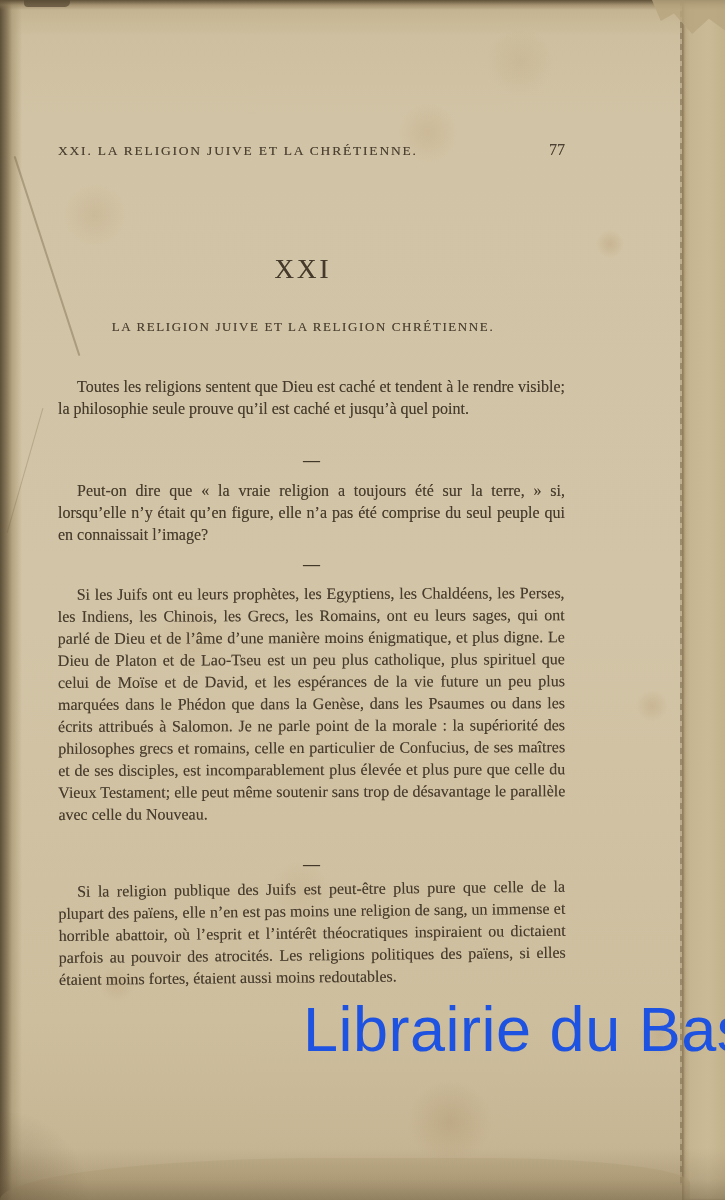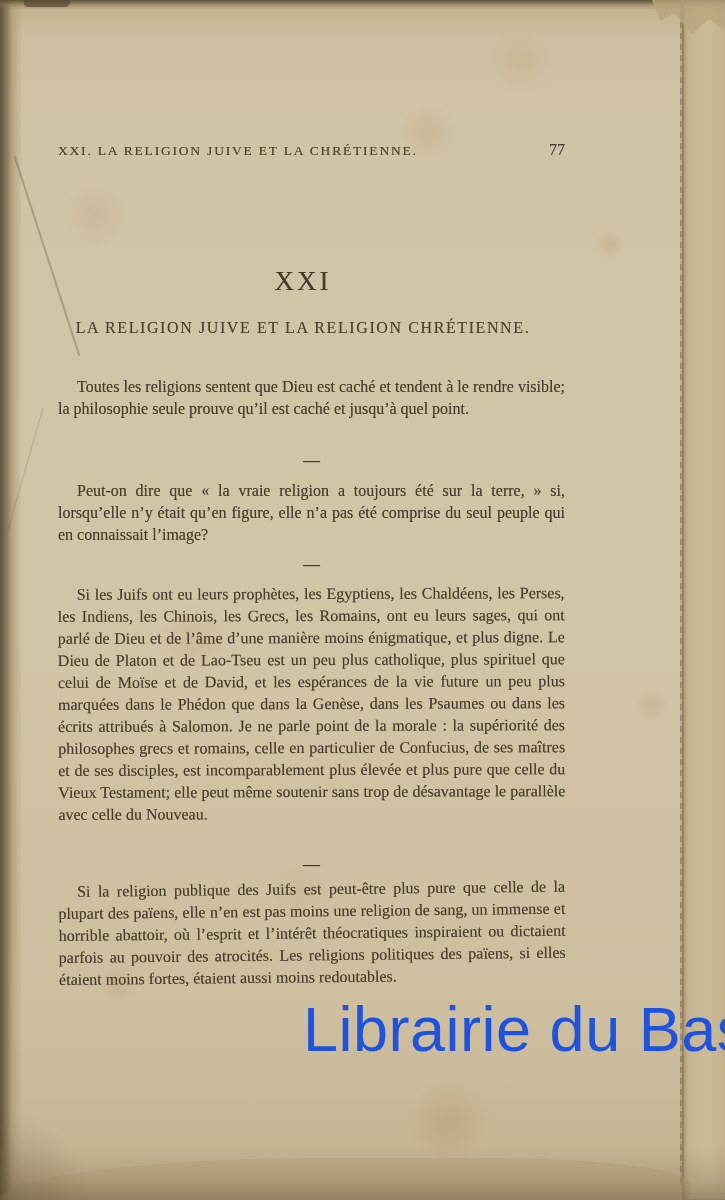--- a/index.html
+++ b/index.html
@@ -80,26 +80,26 @@
   .running-header {
     position: absolute; left: 58px; top: 143px; width: 490px;
     font-size: 13.5px; letter-spacing: 1.8px;
     color: #4c4132; white-space: nowrap;
   }
   .page-number {
     position: absolute; left: 520px; top: 141px; width: 45px;
     text-align: right; font-size: 16px; color: #4c4132;
   }
   .chapter-number {
-    position: absolute; left: 58px; top: 266px; width: 490px;
+    position: absolute; left: 58px; top: 254px; width: 490px;
     text-align: center; font-size: 27px; letter-spacing: 3px; color: #453a2b;
   }
   .chapter-title {
     position: absolute; left: 58px; top: 319px; width: 490px;
-    text-align: center; font-size: 16px; letter-spacing: 1.6px;
+    text-align: center; font-size: 13px; letter-spacing: 1.6px;
     color: #4c4132; white-space: nowrap;
   }
   .para {
     position: absolute; left: 58px; width: 507px; margin: 0;
     font-size: 16px; line-height: 22px; text-align: justify;
     text-indent: 19px;
   }
   .p1 { top: 376px; }
   .p2 { top: 480px; }
   .p3 { top: 583px; transform: rotate(-0.2deg); }

